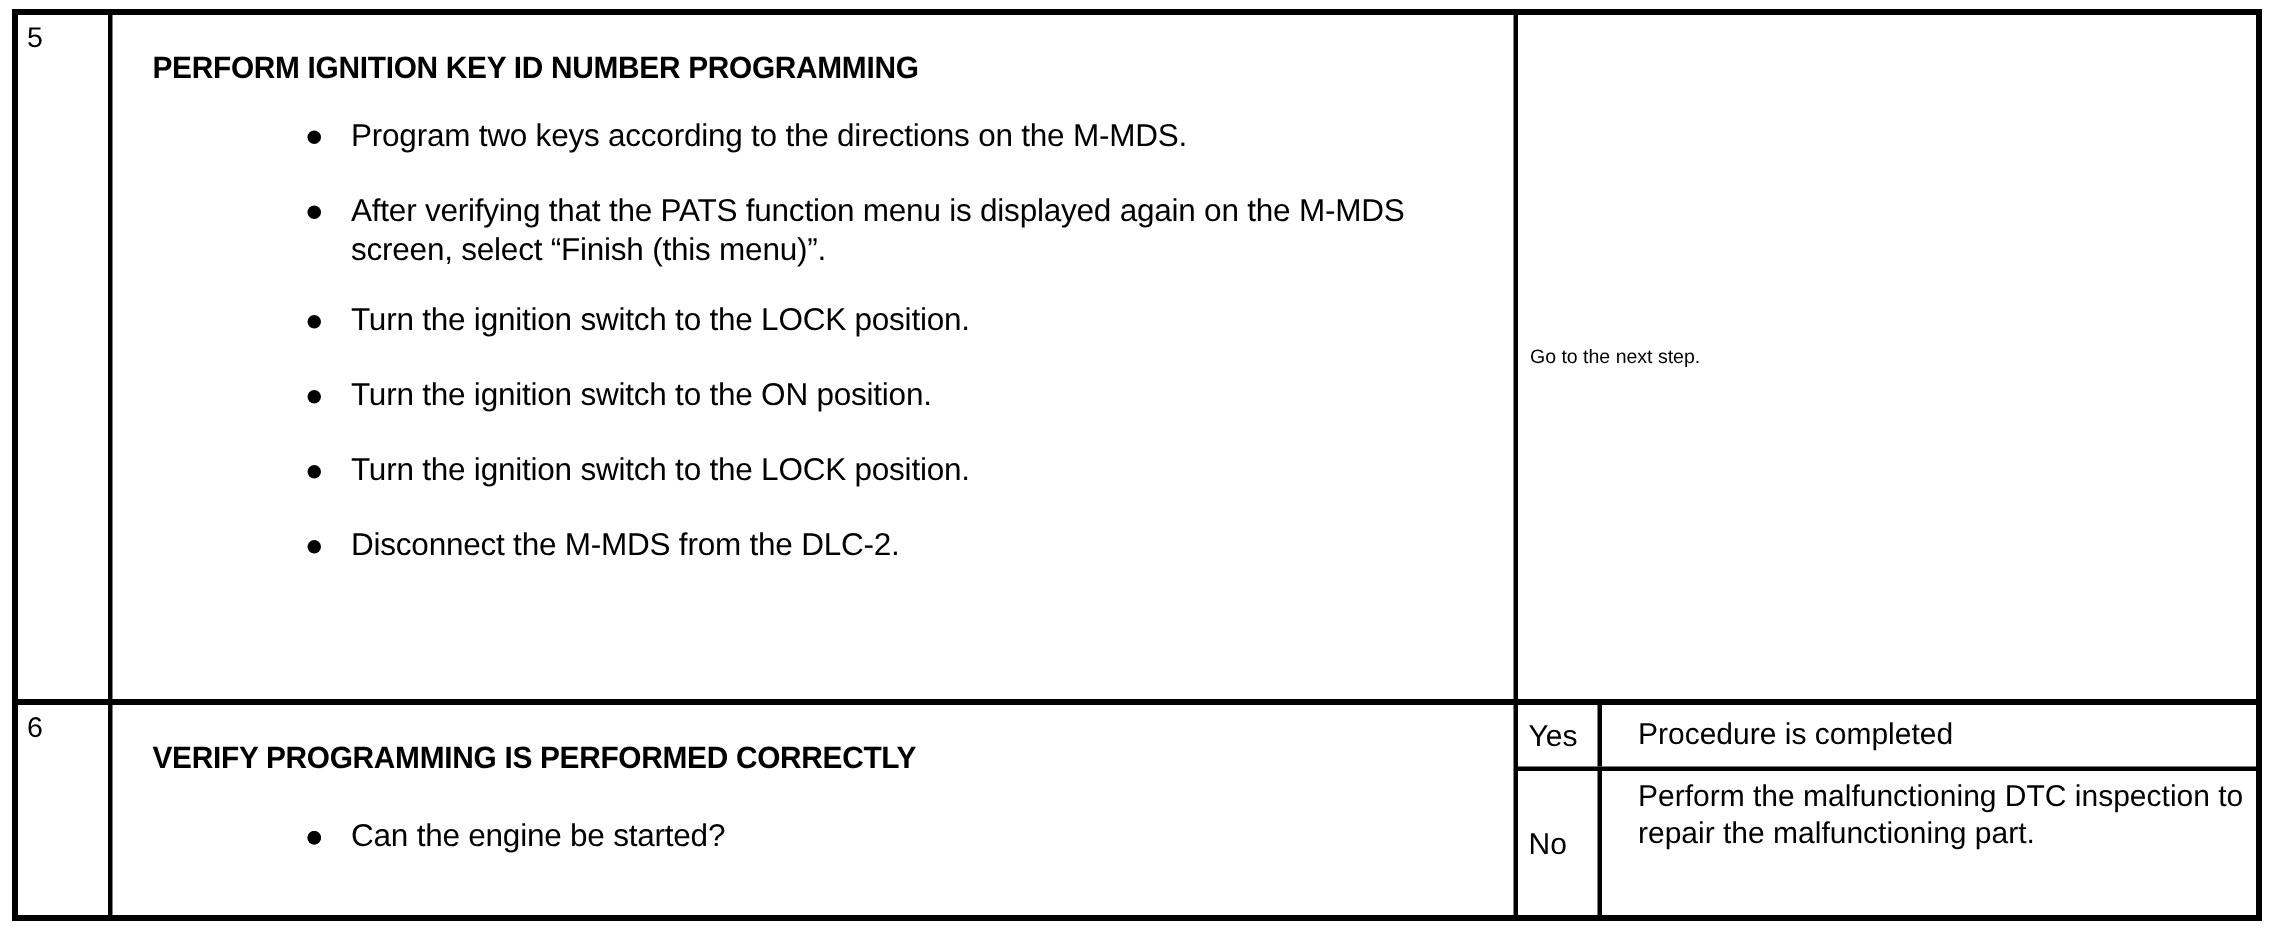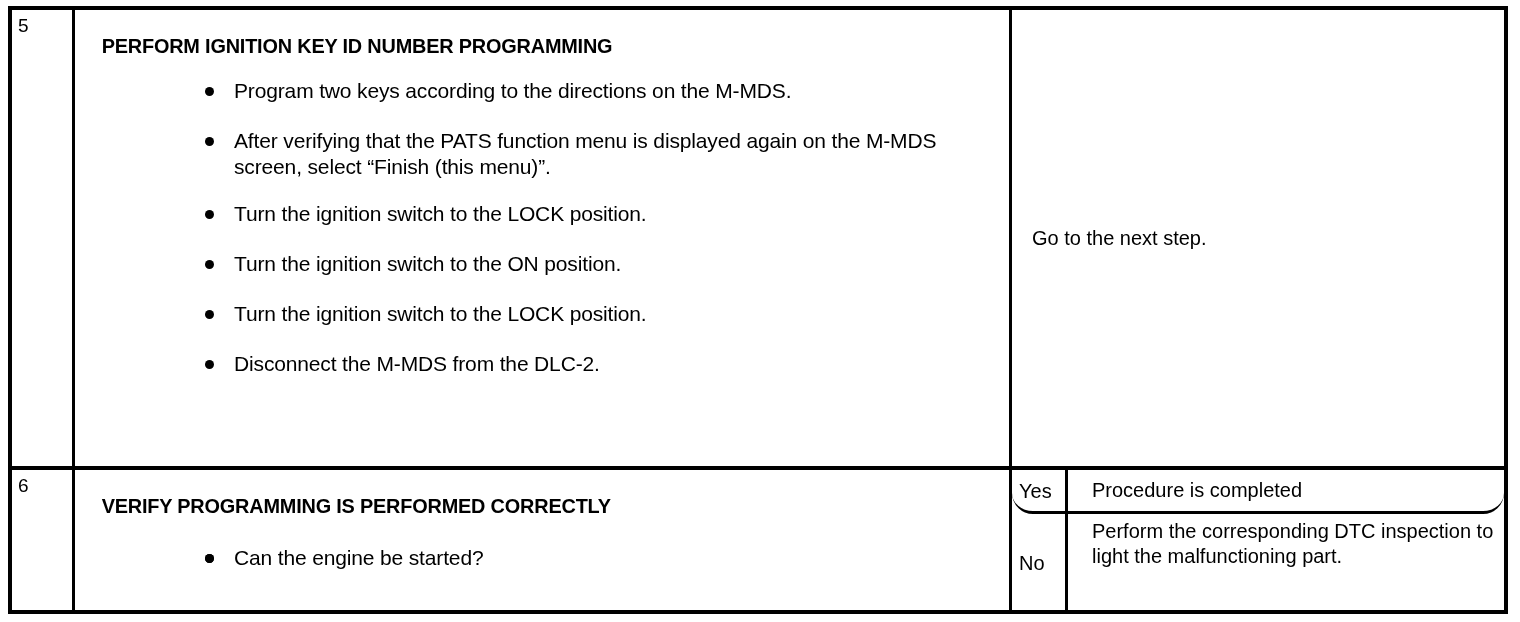--- a/index.html
+++ b/index.html
@@ -118,32 +118,32 @@
     width: 492px;
     display: flex;
     flex-direction: column;
   }
 
   .result-simple {
     box-sizing: border-box;
     height: 100%;
     display: flex;
     align-items: center;
-    padding-left: 20px;
-    font-size: 20px;
+    padding-left: 8px;
+    font-size: 13px;
     line-height: 24px;
   }
 
   .result-sub {
     box-sizing: border-box;
     display: flex;
     align-items: stretch;
     flex: 0 0 auto;
   }
-  .result-sub.yes { height: 44px; border-bottom: 3px solid #000000; border-radius: 21px; }
+  .result-sub.yes { height: 44px; border-bottom: 3px solid #000000; }
   .result-sub.no  { height: 97px; }
 
   .yn-label {
     box-sizing: border-box;
     flex: 0 0 56px;
     width: 56px;
     border-right: 3px solid #000000;
     display: flex;
     align-items: center;
     padding-left: 7px;
@@ -244,21 +244,21 @@
 
       <div class="col-result">
 
         <div class="result-sub yes">
           <div class="yn-label">Yes</div>
           <div class="yn-text">Procedure is completed</div>
         </div>
 
         <div class="result-sub no">
           <div class="yn-label">No</div>
-          <div class="yn-text multiline">Perform the corresponding DTC inspection to light the malfunctioning part.</div>
+          <div class="yn-text multiline">Perform the malfunctioning DTC inspection to repair the malfunctioning part.</div>
         </div>
 
       </div>
 
     </div>
 
   </div>
 
 </div>
 

